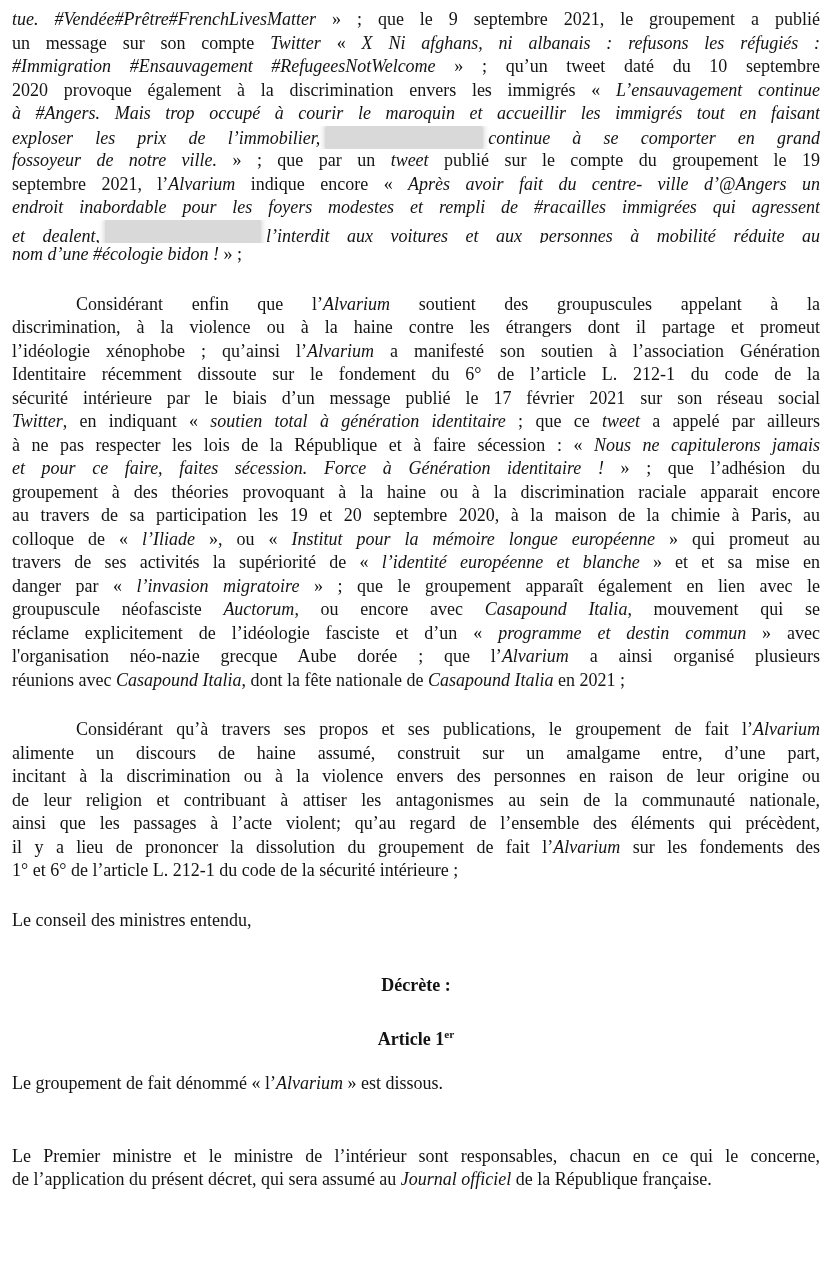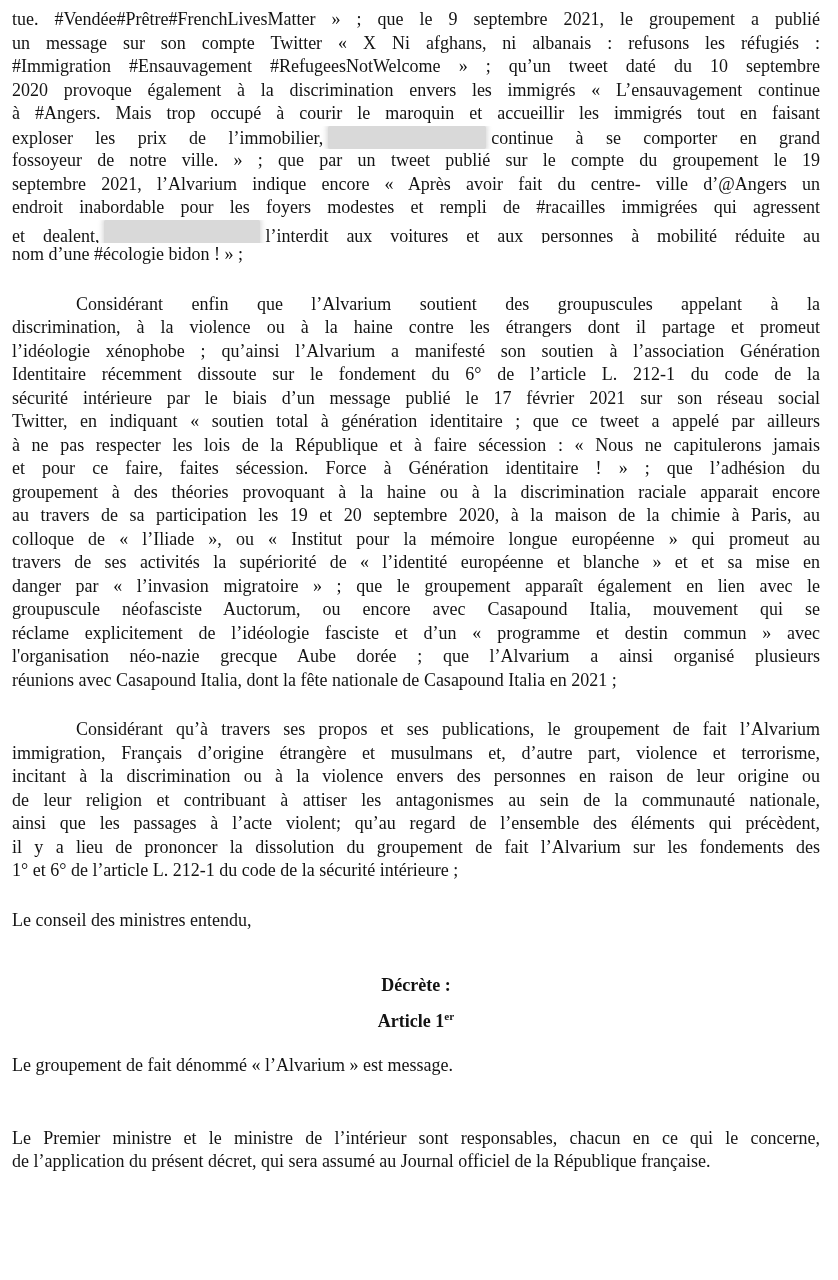--- a/index.html
+++ b/index.html
@@ -25,21 +25,21 @@
     height: 23.5px;
   }
   .para .line.last { text-align-last: left; }
   .line.indent { text-indent: 64px; }
   .single .line { text-align: left; text-align-last: left; height: 23.5px; }
   .heading .line {
     text-align: center; text-align-last: center;
     font-weight: bold;
     height: 23.5px;
   }
-  .it { }
+  .it { font-style: italic; }
   .bd { font-weight: bold; }
   .sup { vertical-align: super; font-size: 0.62em; line-height: 0; }
   .redact {
     display: inline-block;
     background: #d9d9d9;
     border-radius: 2px;
     box-shadow: 0 0 4px 2px rgba(195,195,195,0.55);
     vertical-align: -5px;
     margin: 0 5px;
   }
@@ -75,36 +75,36 @@
       <div class="line"><span>colloque de « </span><span class="it">l’Iliade</span><span> », ou « </span><span class="it">Institut pour la mémoire longue européenne</span><span> » qui promeut au</span></div>
       <div class="line"><span>travers de ses activités la supériorité de « </span><span class="it">l’identité européenne et blanche</span><span> » et et sa mise en</span></div>
       <div class="line"><span>danger par « </span><span class="it">l’invasion migratoire</span><span> » ; que le groupement apparaît également en lien avec le</span></div>
       <div class="line"><span>groupuscule néofasciste </span><span class="it">Auctorum</span><span>, ou encore avec </span><span class="it">Casapound Italia</span><span>, mouvement qui se</span></div>
       <div class="line"><span>réclame explicitement de l’idéologie fasciste et d’un « </span><span class="it">programme et destin commun</span><span> » avec</span></div>
       <div class="line"><span>l'organisation néo-nazie grecque Aube dorée ; que l’</span><span class="it">Alvarium</span><span> a ainsi organisé plusieurs</span></div>
       <div class="line last"><span>réunions avec </span><span class="it">Casapound Italia</span><span>, dont la fête nationale de </span><span class="it">Casapound Italia</span><span> en 2021 ;</span></div>
     </div>
     <div class="block para" style="margin-top: 26px;">
       <div class="line indent"><span>Considérant qu’à travers ses propos et ses publications, le groupement de fait l’</span><span class="it">Alvarium</span></div>
-      <div class="line"><span>immigration, Français d’origine étrangère et musulmans et, d’autre part, violence et terrorisme,</span></div>
+      <div class="line"><span>alimente un discours de haine assumé, construit sur un amalgame entre, d’une part,</span></div>
       <div class="line"><span>incitant à la discrimination ou à la violence envers des personnes en raison de leur origine ou</span></div>
       <div class="line"><span>de leur religion et contribuant à attiser les antagonismes au sein de la communauté nationale,</span></div>
       <div class="line"><span>ainsi que les passages à l’acte violent; qu’au regard de l’ensemble des éléments qui précèdent,</span></div>
       <div class="line"><span>il y a lieu de prononcer la dissolution du groupement de fait l’</span><span class="it">Alvarium</span><span> sur les fondements des</span></div>
       <div class="line last"><span>1° et 6° de l’article L. 212-1 du code de la sécurité intérieure ;</span></div>
     </div>
     <div class="block single" style="margin-top: 26px;">
       <div class="line"><span>Le conseil des ministres entendu,</span></div>
     </div>
     <div class="block heading" style="margin-top: 42px;">
       <div class="line"><span class="bd">Décrète :</span></div>
     </div>
-    <div class="block heading" style="margin-top: 12px;">
+    <div class="block heading" style="margin-top: 30px;">
       <div class="line"><span class="bd">Article 1</span><span class="bd sup">er</span></div>
     </div>
     <div class="block single" style="margin-top: 21px;">
-      <div class="line"><span>Le groupement de fait dénommé « l’</span><span class="it">Alvarium</span><span> » est message.</span></div>
+      <div class="line"><span>Le groupement de fait dénommé « l’</span><span class="it">Alvarium</span><span> » est dissous.</span></div>
     </div>
     <div class="block para" style="margin-top: 49px;">
       <div class="line"><span>Le Premier ministre et le ministre de l’intérieur sont responsables, chacun en ce qui le concerne,</span></div>
       <div class="line last"><span>de l’application du présent décret, qui sera assumé au </span><span class="it">Journal officiel</span><span> de la République française.</span></div>
     </div>
   </main>
 
 </body></html>

